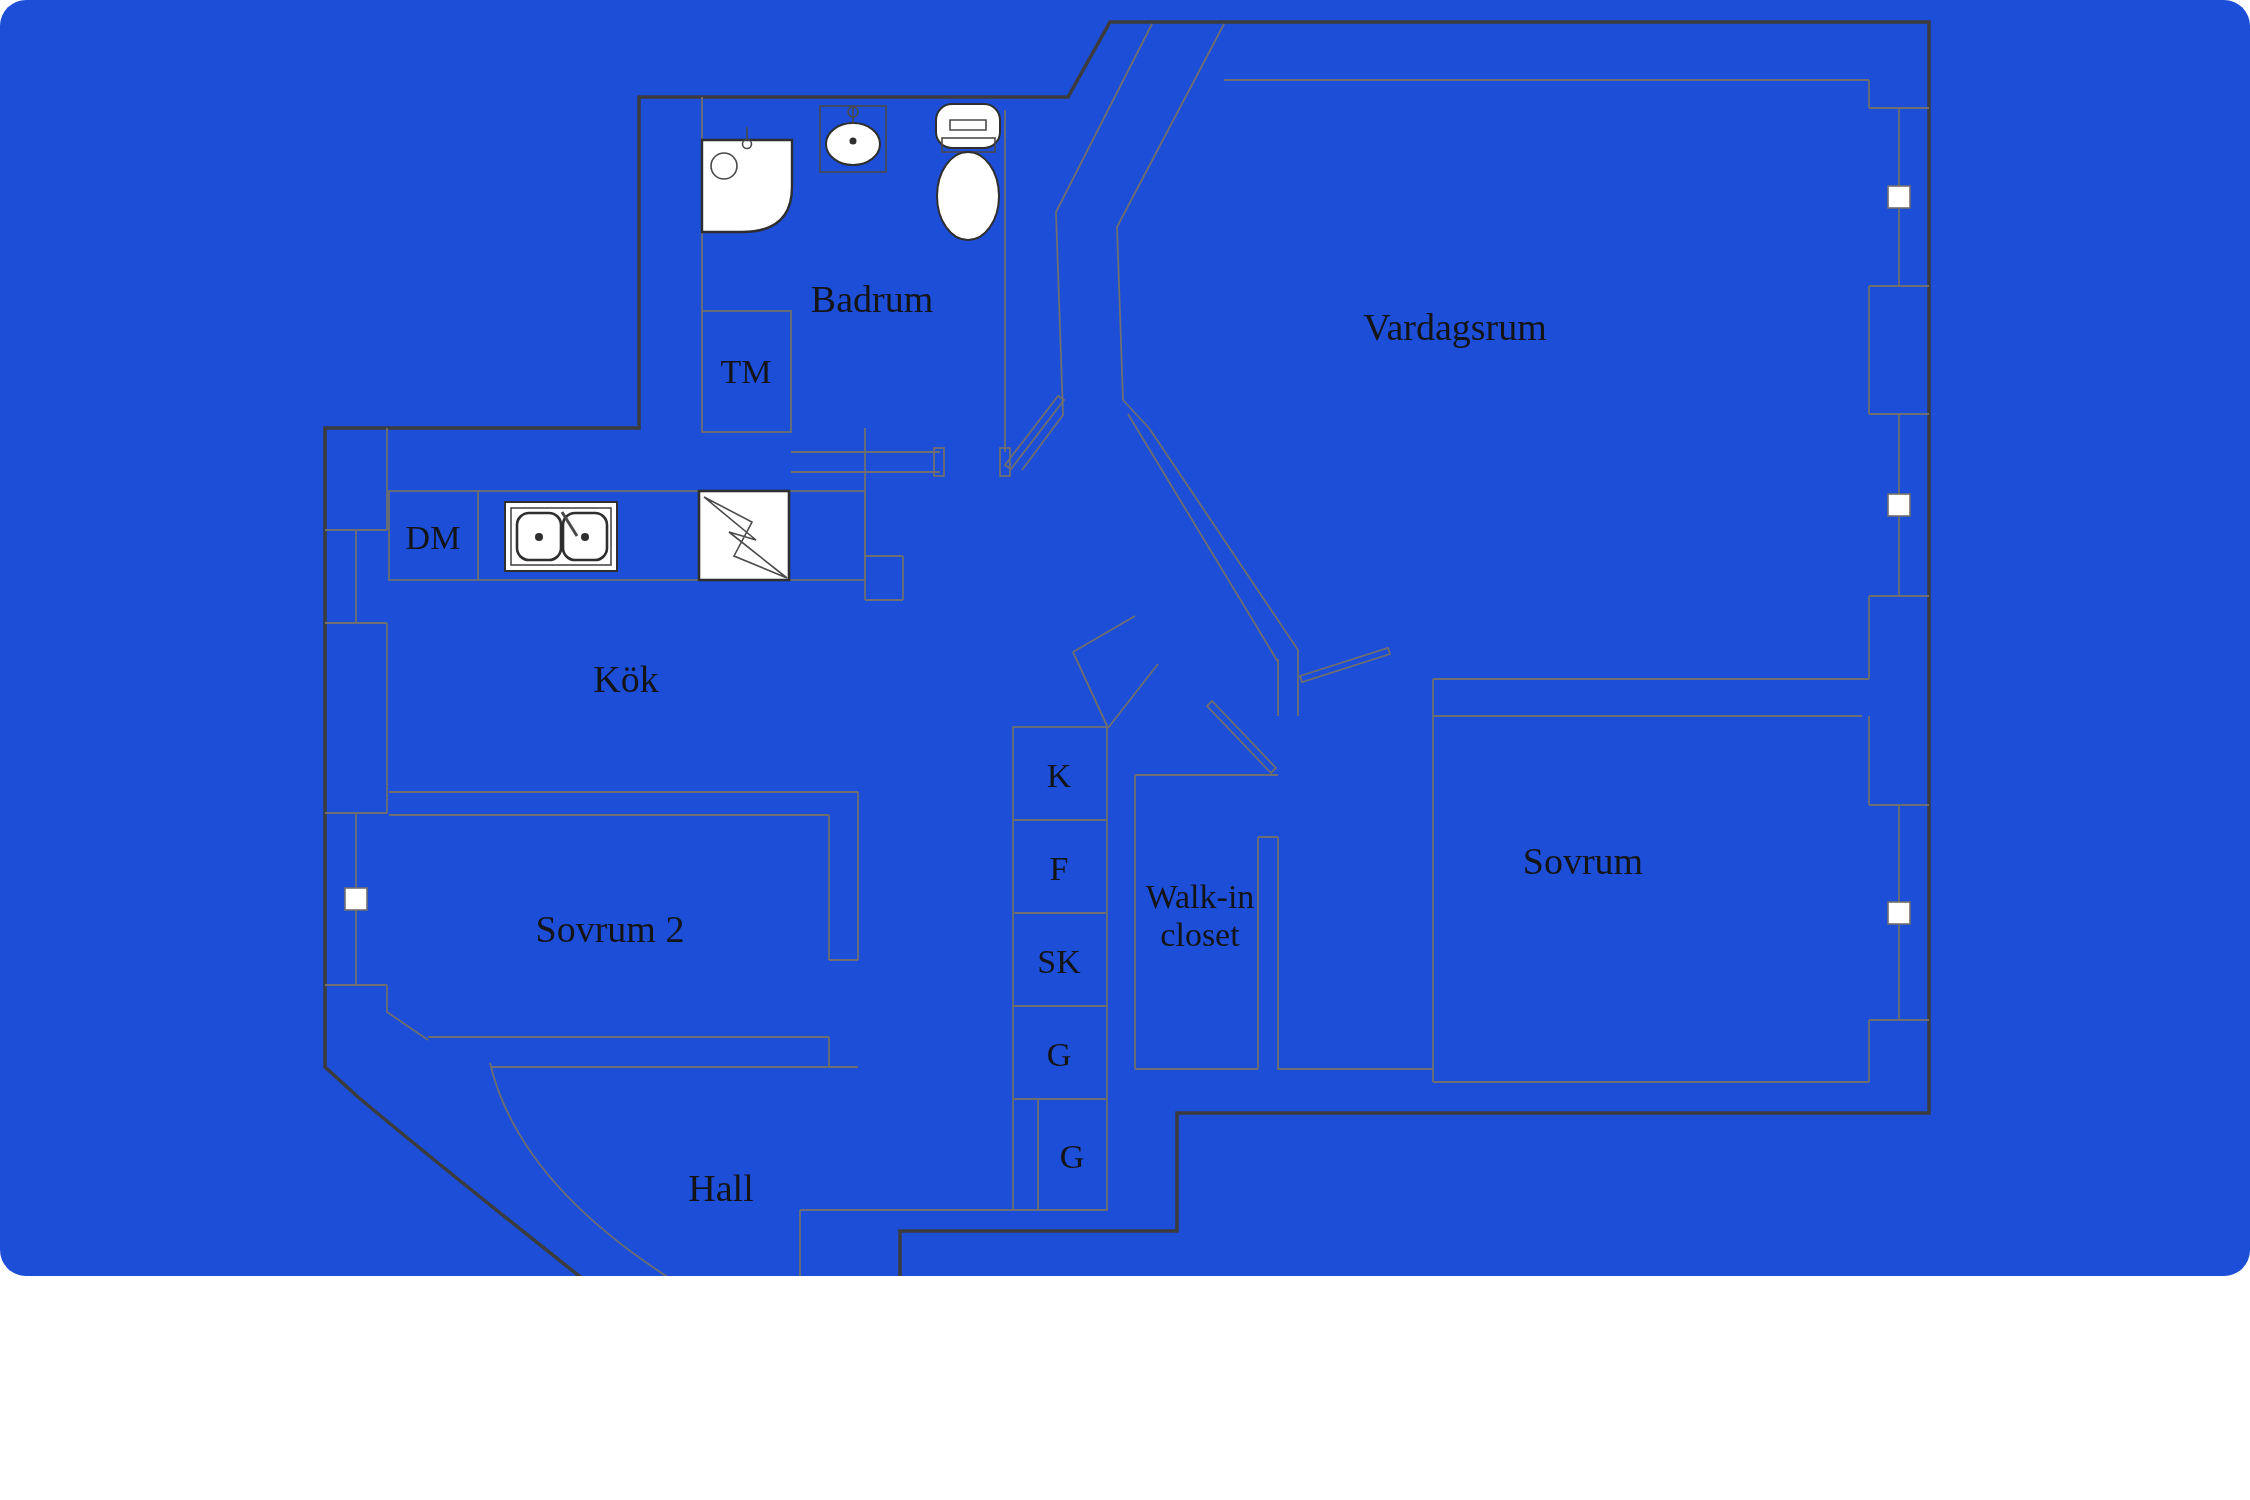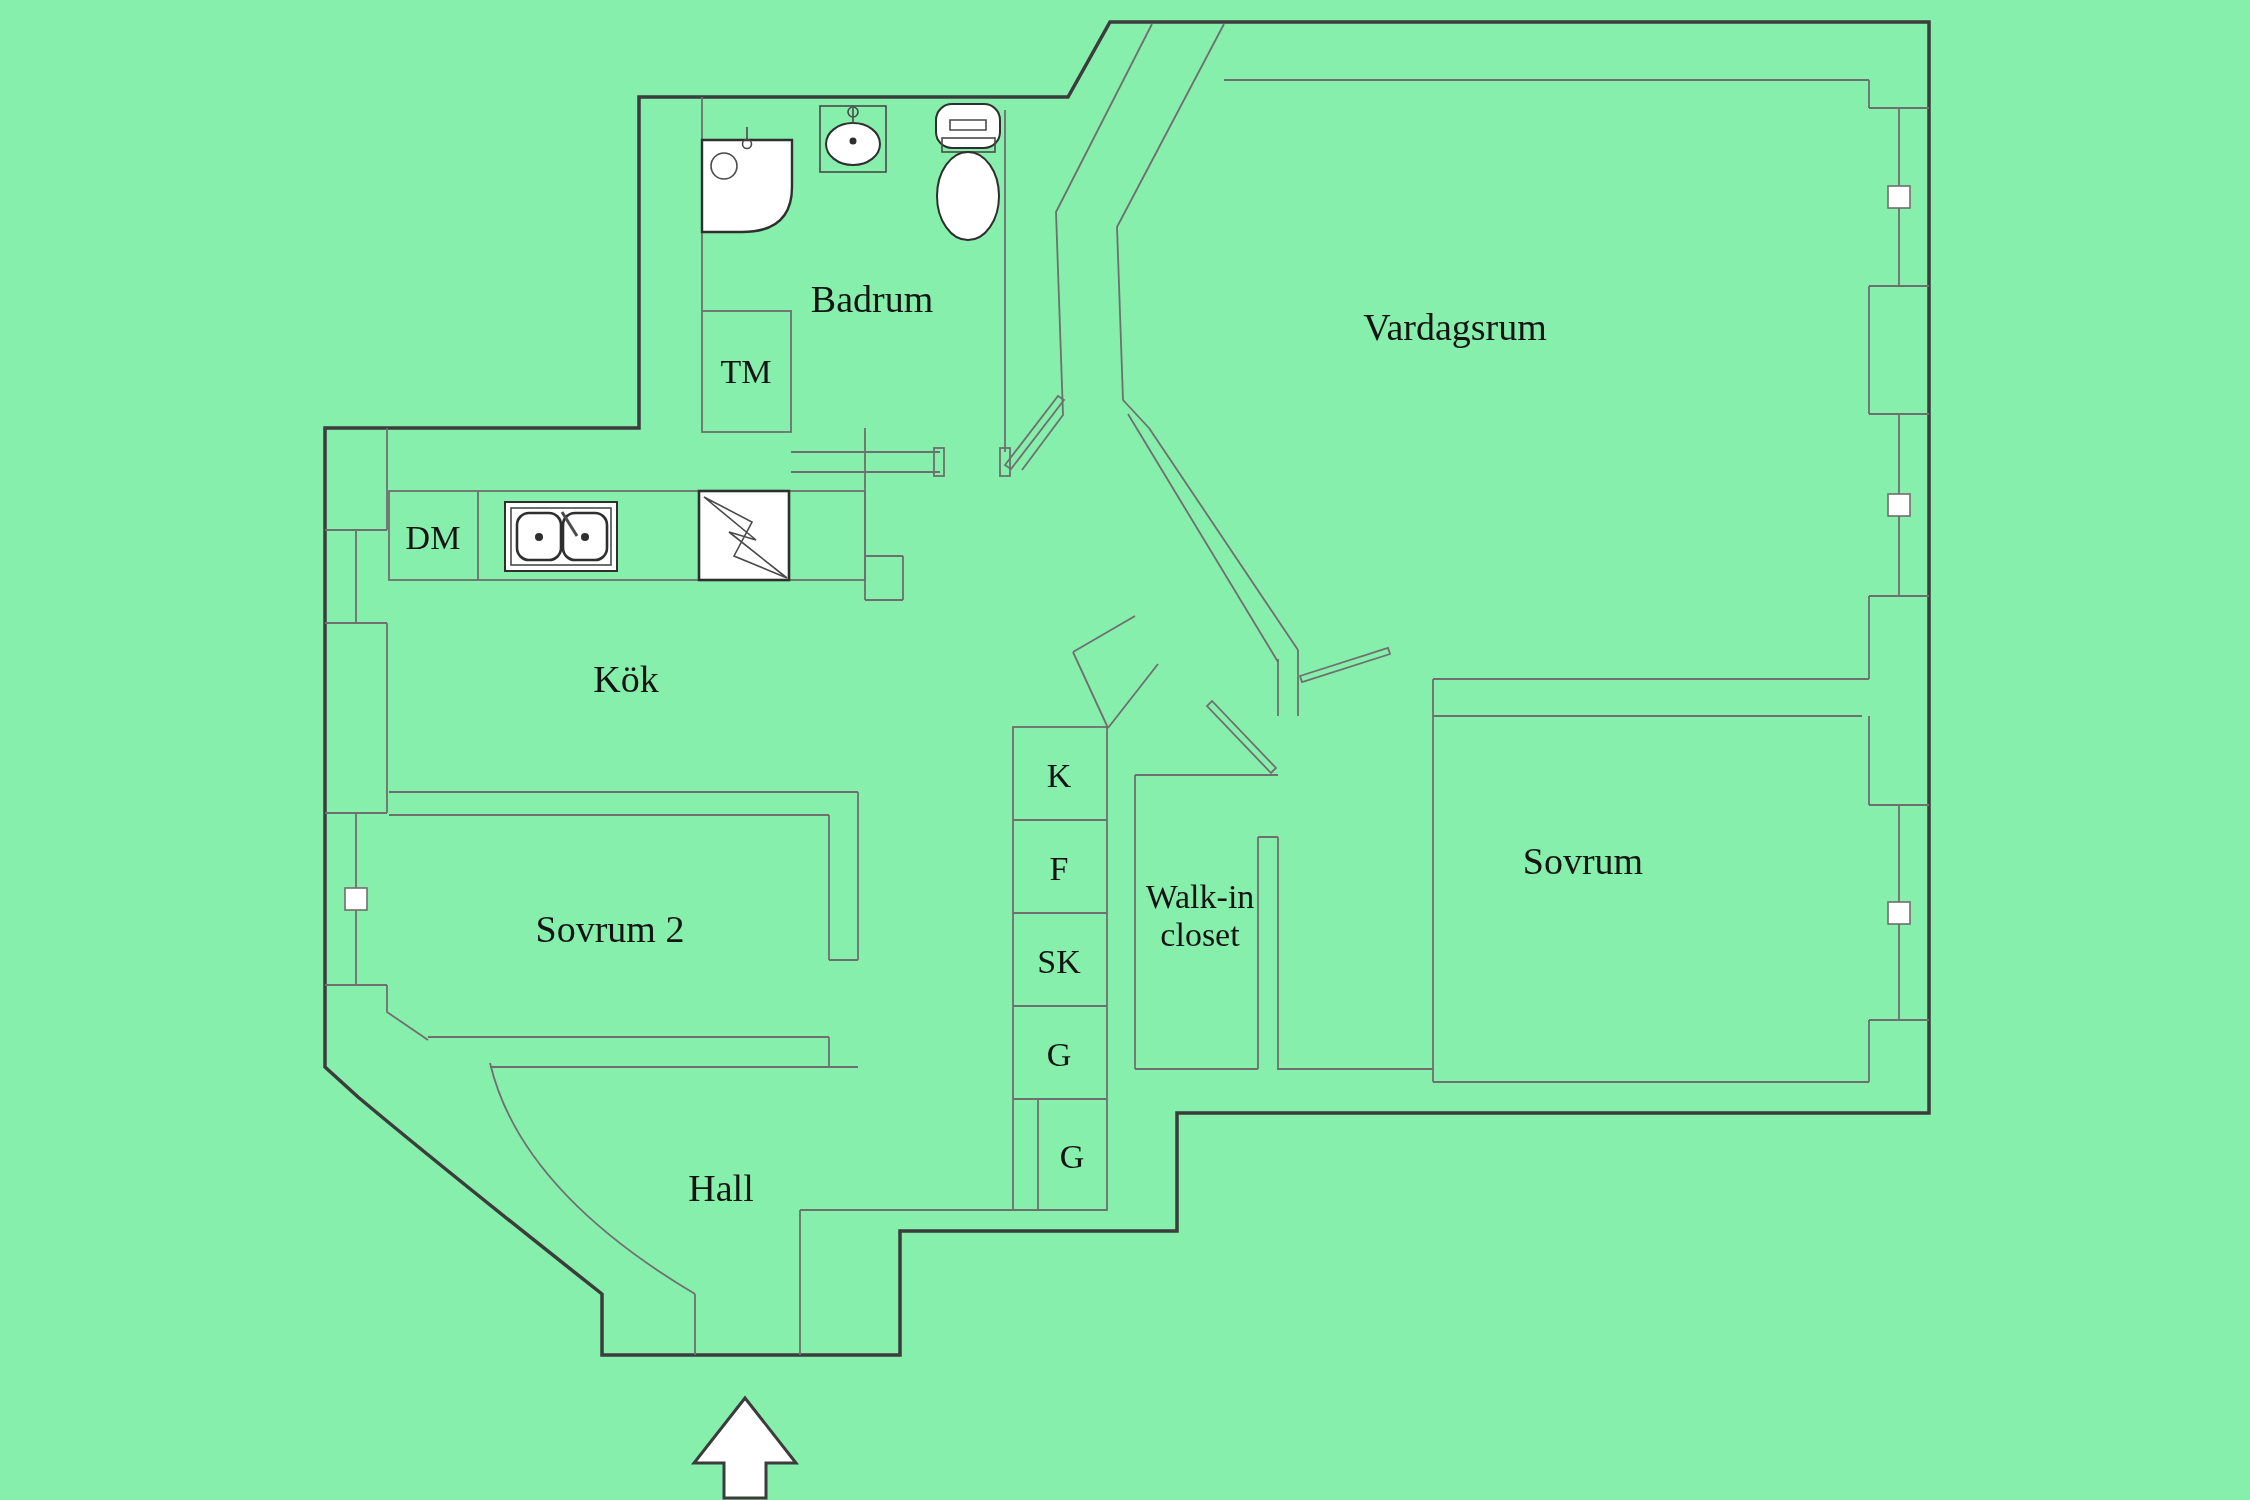--- a/index.html
+++ b/index.html
@@ -1,17 +1,17 @@
 <!DOCTYPE html>
 <html><head>
 <meta charset="utf-8">
 <style>
   html,body{margin:0;padding:0;background:#ffffff;}
   body{font-family:"Liberation Serif", serif;}
-  .plan-wrap{width:2250px;height:1500px;position:relative;background:#86efac;}
+  .plan-wrap{width:2250px;height:1276px;position:relative;background:#1d4ed8;border-radius:26px;}
   svg{display:block;}
   text{fill:#141414;}
   .room-label{font-size:38px;}
   .small-label{font-size:34px;}
   .thin{stroke:#6f6f6f;stroke-width:1.8;fill:none;}
   .thick{stroke:#3c3c3c;stroke-width:3.5;fill:none;}
   .fixture{stroke:#2f2f2f;stroke-width:2.4;fill:#ffffff;}
   .fixline{stroke:#4a4a4a;stroke-width:1.6;fill:none;}
   .winsq{stroke:#6f6f6f;stroke-width:1.6;fill:#ffffff;}
 </style>

